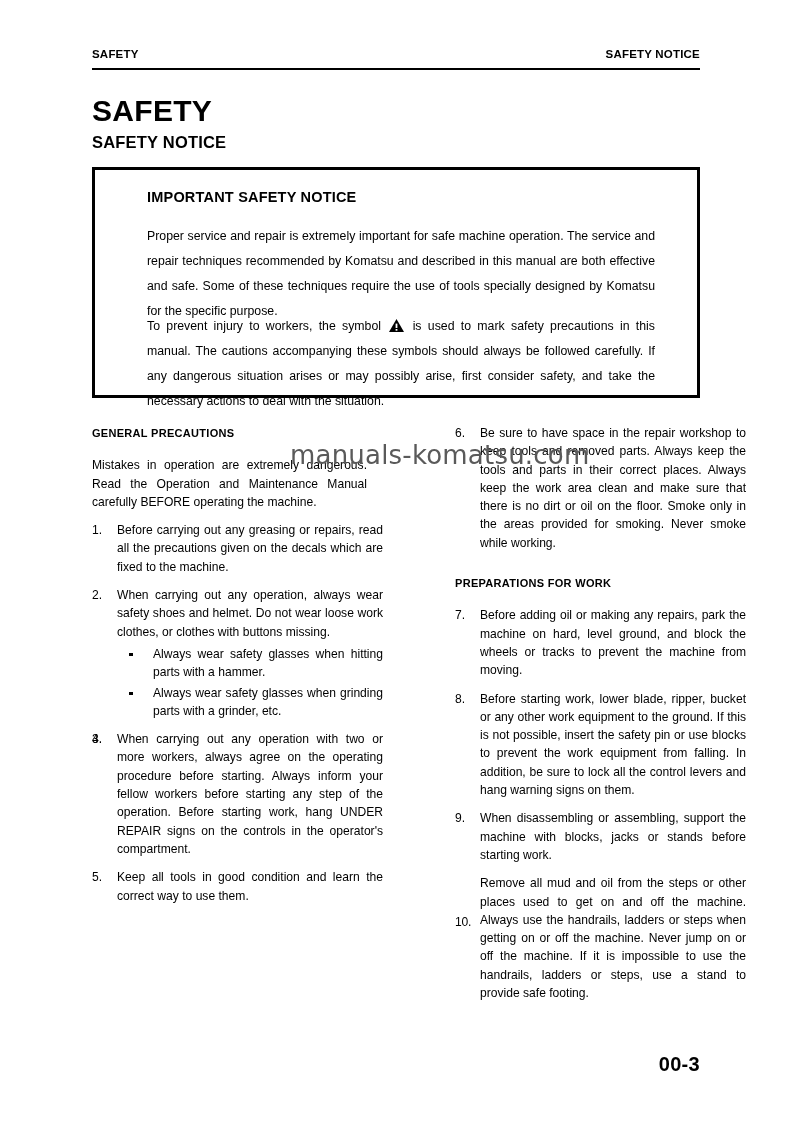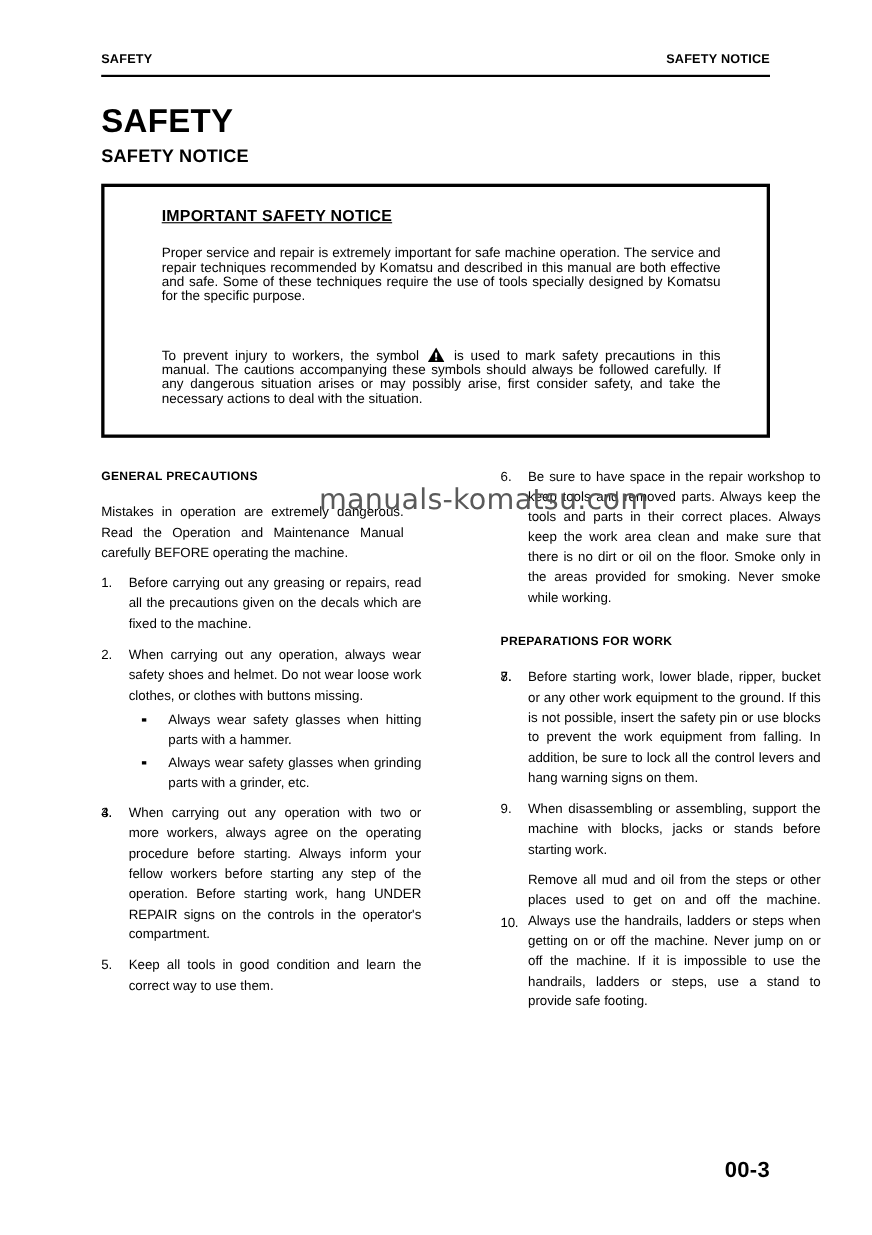--- a/index.html
+++ b/index.html
@@ -74,28 +74,27 @@
     box-sizing: border-box;
     background: #fff;
   }
   .notice-title {
     position: absolute;
     left: 52px;
     top: 19px;
     font-size: 14.5px;
     font-weight: bold;
     letter-spacing: 0.2px;
-    text-decoration: underline;
   }
   .notice-p {
     position: absolute;
     left: 52px;
     width: 508px;
     font-size: 12.3px;
-    line-height: 13px;
+    line-height: 25px;
     text-align: justify;
   }
   .notice-p1 { top: 54px; }
   .notice-p2 { top: 144px; }
 
   .warn-tri {
     display: inline-block;
     width: 15px;
     height: 13px;
     position: relative;
@@ -262,20 +261,21 @@
     <ol class="numlist">
       <li>
         <span class="num">6.</span>
         <span>Be sure to have space in the repair workshop to keep tools and removed parts. Always keep the tools and parts in their correct places. Always keep the work area clean and make sure that there is no dirt or oil on the floor. Smoke only in the areas provided for smoking. Never smoke while working.</span>
       </li>
     </ol>
     <div class="sec-head spaced-top">PREPARATIONS FOR WORK</div>
     <ol class="numlist">
       <li>
         <span class="num">7.</span>
+        <span>Before adding oil or making any repairs, park the machine on hard, level ground, and block the wheels or tracks to prevent the machine from moving.</span>
       </li>
       <li>
         <span class="num">8.</span>
         <span>Before starting work, lower blade, ripper, bucket or any other work equipment to the ground. If this is not possible, insert the safety pin or use blocks to prevent the work equipment from falling. In addition, be sure to lock all the control levers and hang warning signs on them.</span>
       </li>
       <li>
         <span class="num">9.</span>
         <span>When disassembling or assembling, support the machine with blocks, jacks or stands before starting work.</span>
       </li>
       <li>

